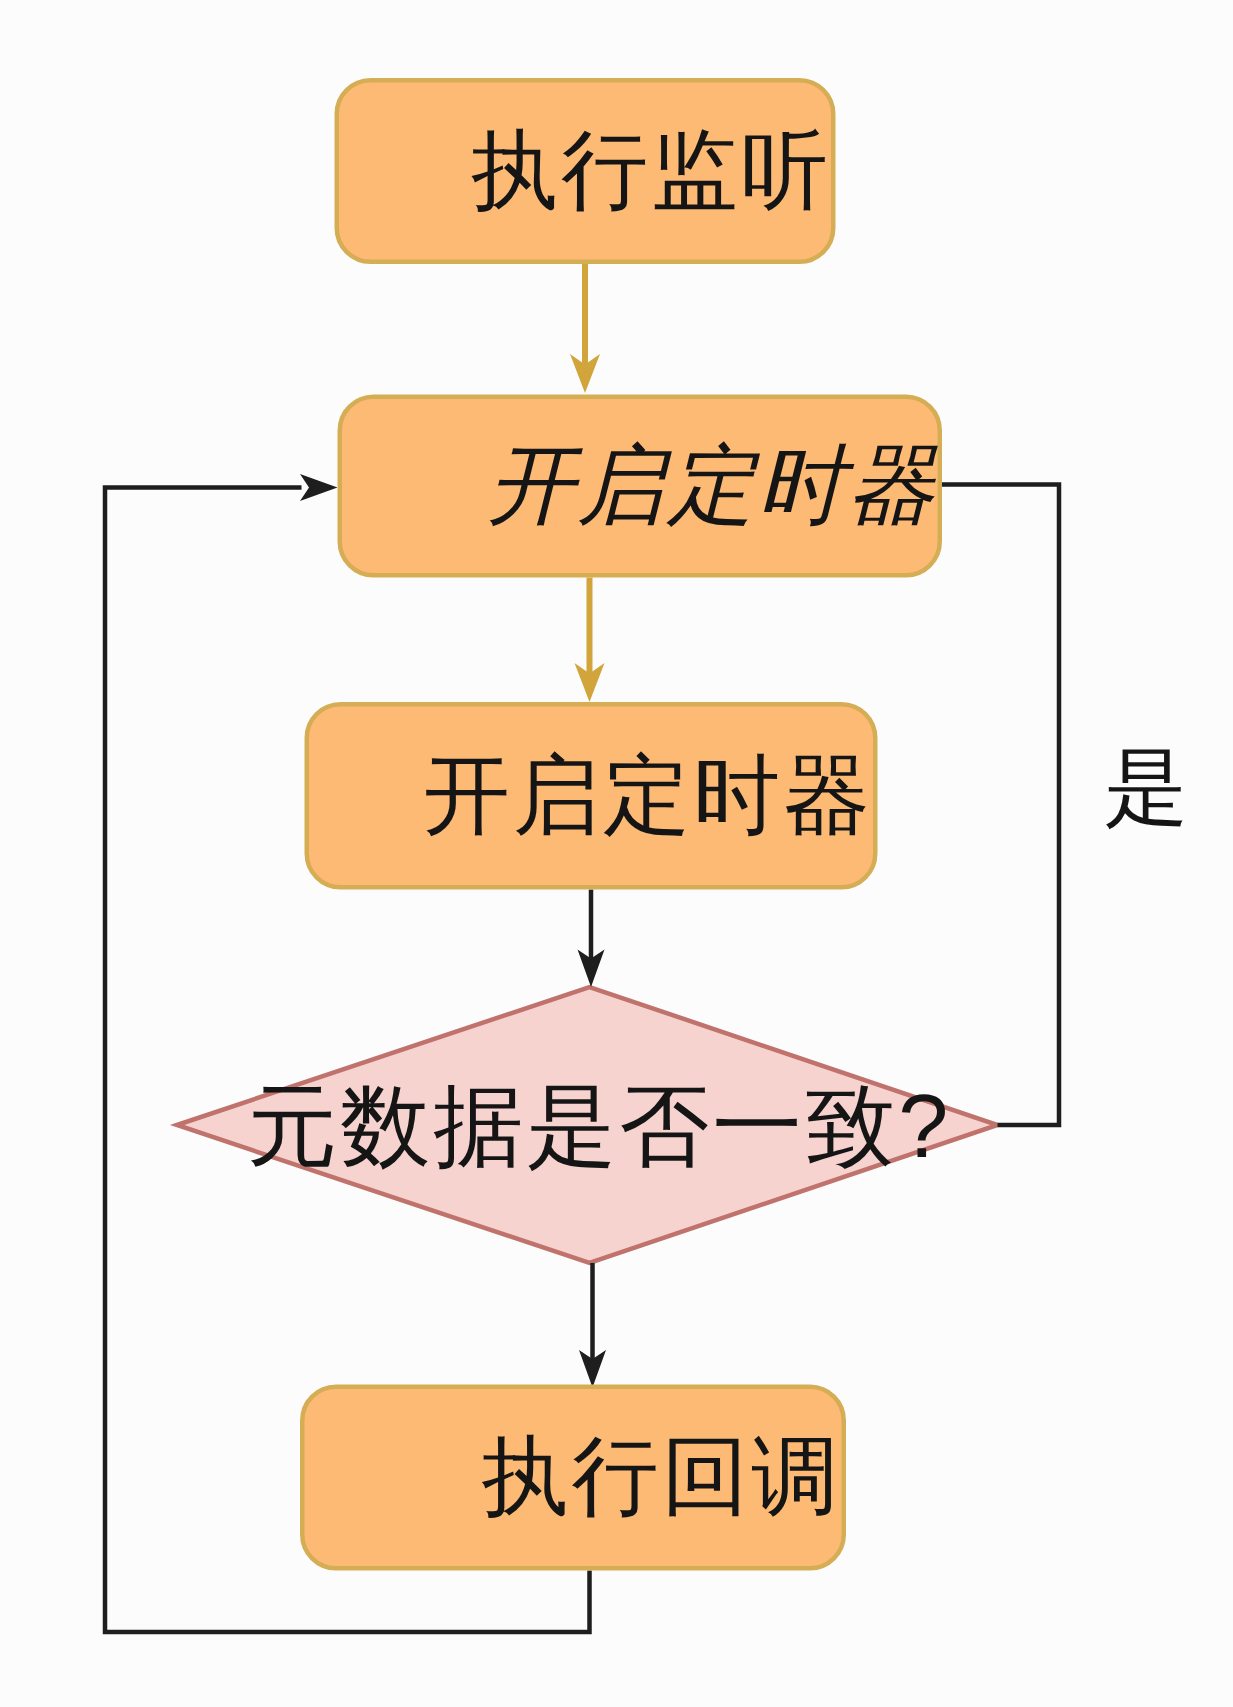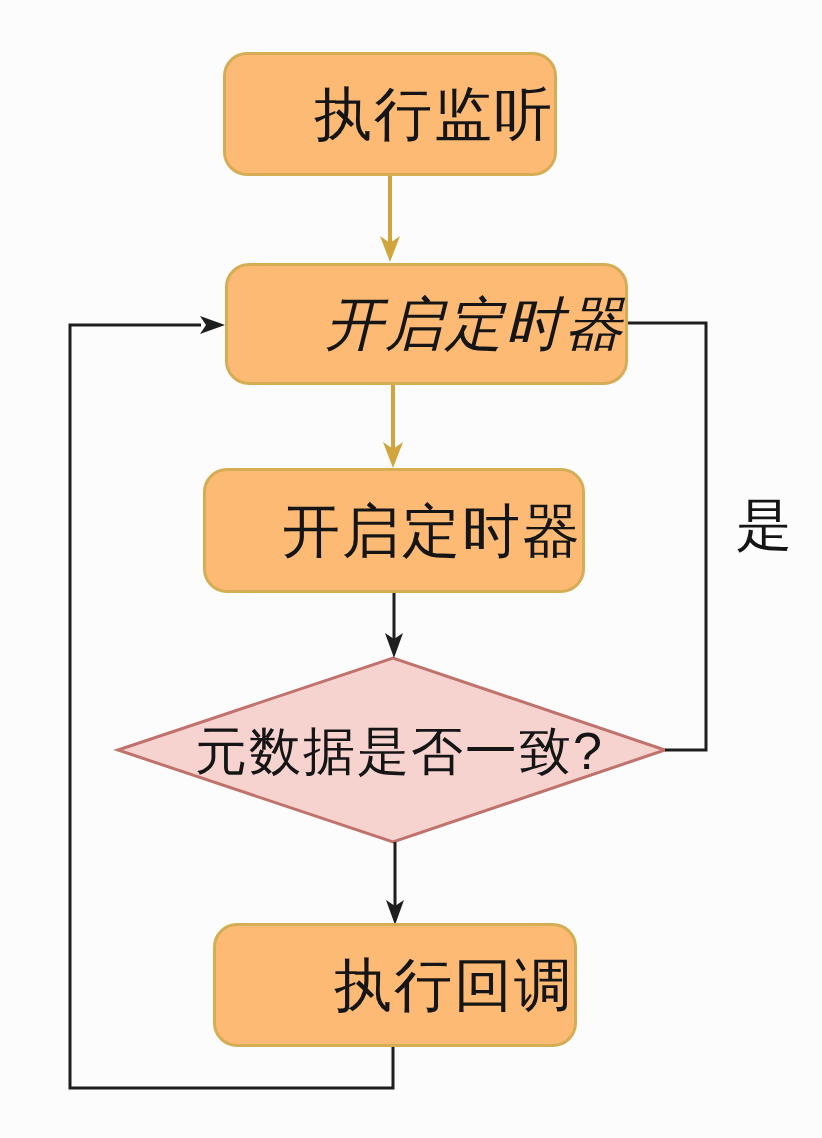--- a/index.html
+++ b/index.html
@@ -34,31 +34,31 @@
   .node-label {
     font-size: 58px;
     color: #151515;
     letter-spacing: 2px;
     white-space: nowrap;
     line-height: 1;
   }
   #node-start-listen   { left: 223px; top: 52px;  width: 334px; height: 124px; }
   #node-start-timer    { left: 225px; top: 263px; width: 403px; height: 122px; font-style: italic; }
   #node-timeout-cb     { left: 203px; top: 468px; width: 382px; height: 125px; }
-  #node-exec-cb        { left: 213px; top: 923px; width: 364px; height: 124px; padding-left: 17px; }
+  #node-exec-cb        { left: 200px; top: 923px; width: 364px; height: 124px; padding-left: 17px; }
   #decision-label-wrap {
     position: absolute;
     left: 90px; top: 692px;
     width: 606px; height: 118px;
     display: flex;
     align-items: center;
     justify-content: center;
   }
   #decision-label-wrap .node-label {
-    font-size: 52px;
+    font-size: 60px;
     margin-left: 13px;
   }
   #edge-label-yes {
     position: absolute;
     left: 736px; top: 497px;
     font-size: 56px;
     color: #151515;
     line-height: 1;
     white-space: nowrap;
   }

